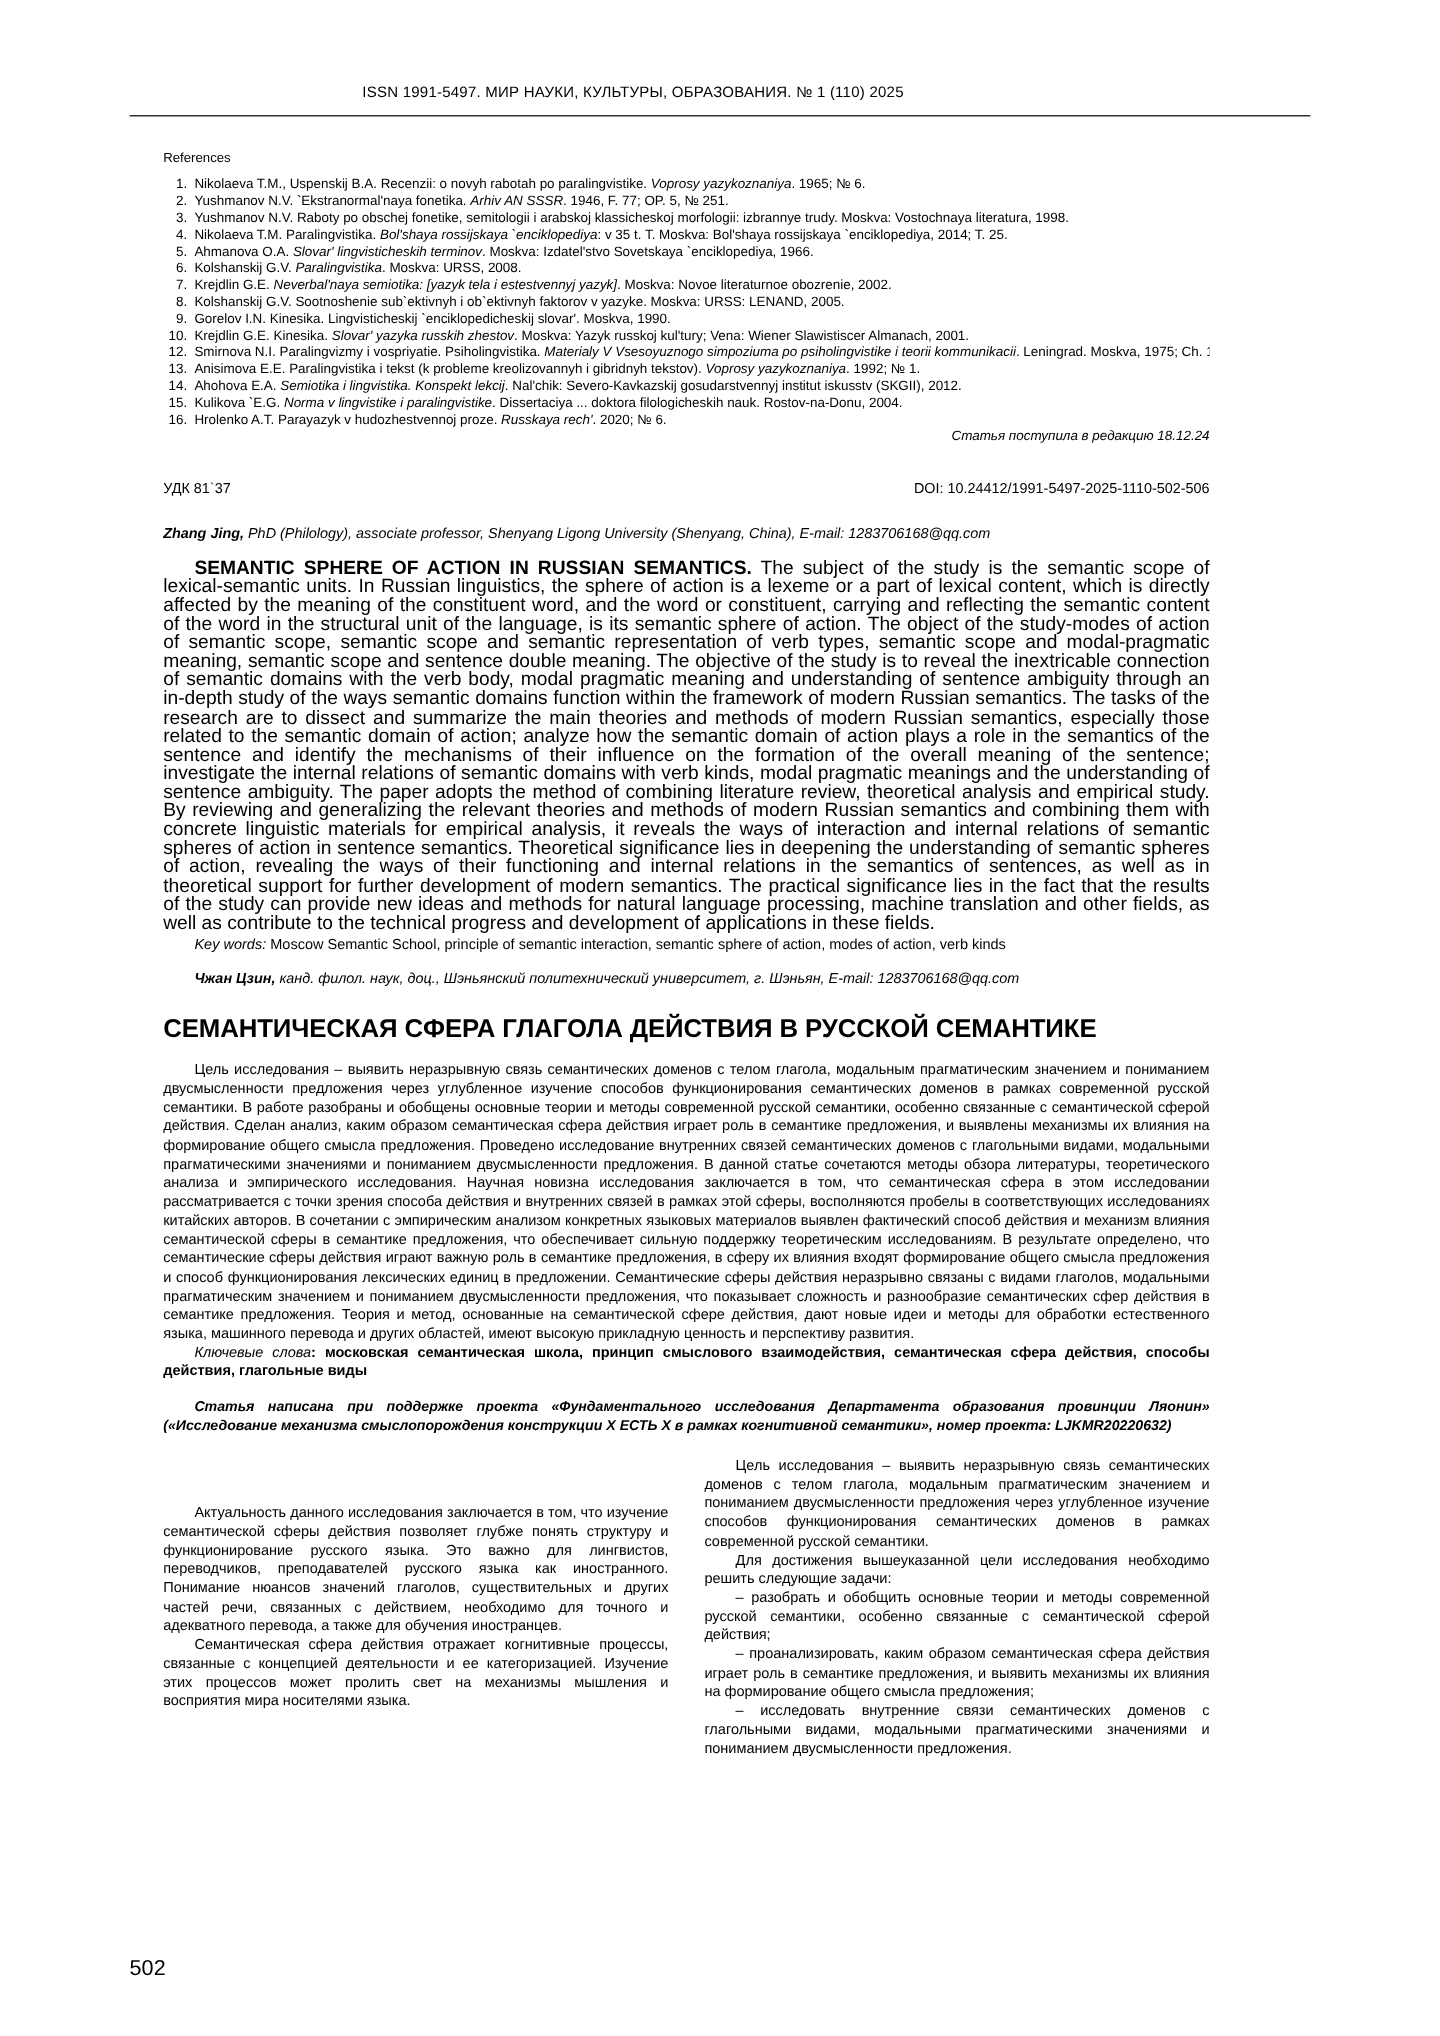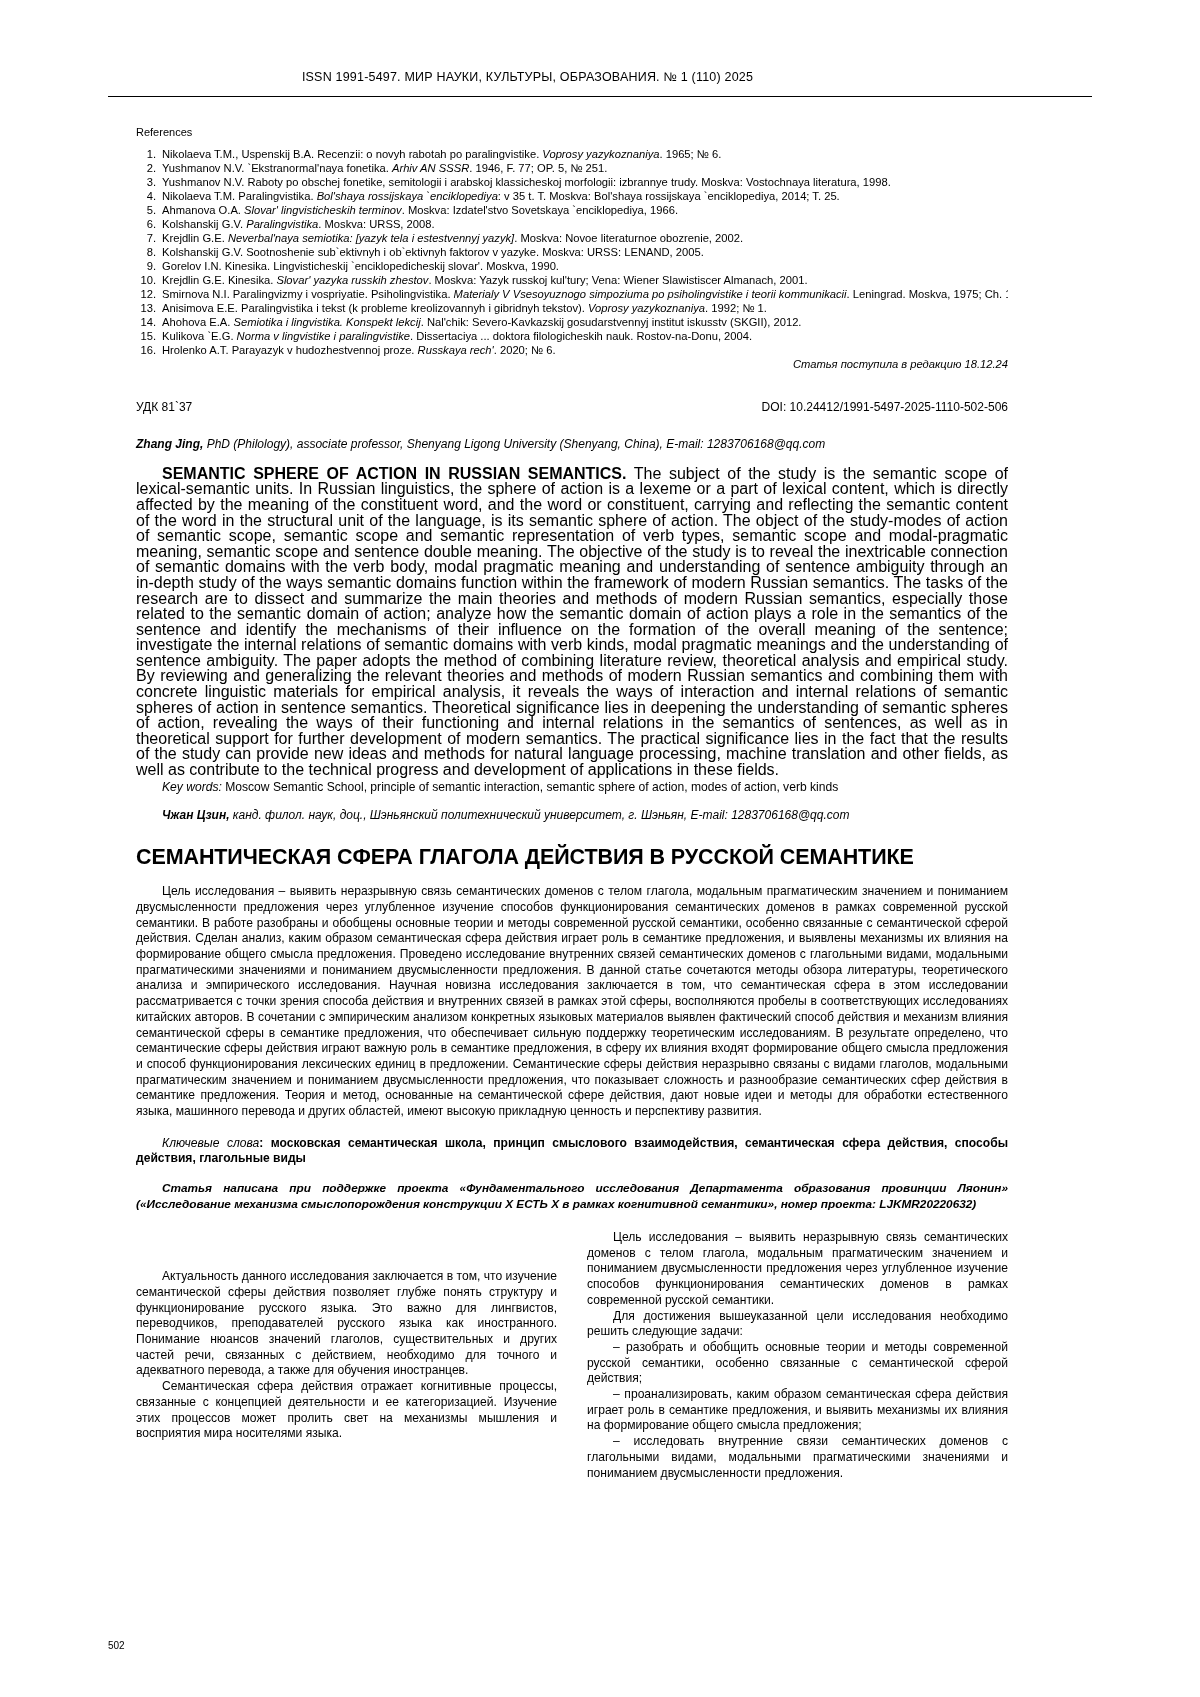--- a/index.html
+++ b/index.html
@@ -122,21 +122,21 @@
     font-size: 12.1px;
     line-height: 15.7px;
     text-align: justify;
     text-indent: 26px;
   }
   .ru-keywords {
     font-size: 12.1px;
     line-height: 15.7px;
     text-align: justify;
     text-indent: 26px;
-    margin-top: 16px;
+    margin-top: 0;
   }
   .ru-keywords .kw-label { font-style: italic; }
   .ru-keywords .kw-body { font-weight: bold; }
   .funding {
     font-size: 11.8px;
     line-height: 15.4px;
     text-align: justify;
     font-style: italic;
     font-weight: bold;
     margin-top: 14px;
@@ -155,21 +155,21 @@
     text-align: justify;
   }
   .col p {
     margin: 0 0 0 0;
     text-indent: 26px;
   }
   .pagenum {
     position: absolute;
     left: 108px;
     bottom: 46px;
-    font-size: 10px;
+    font-size: 18px;
   }
 </style>
 </head>
 <body>
 
 <div class="page">
 
   <div class="header">ISSN 1991-5497. МИР НАУКИ, КУЛЬТУРЫ, ОБРАЗОВАНИЯ.  № 1 (110) 2025</div>
   <div class="header-rule"></div>
 

